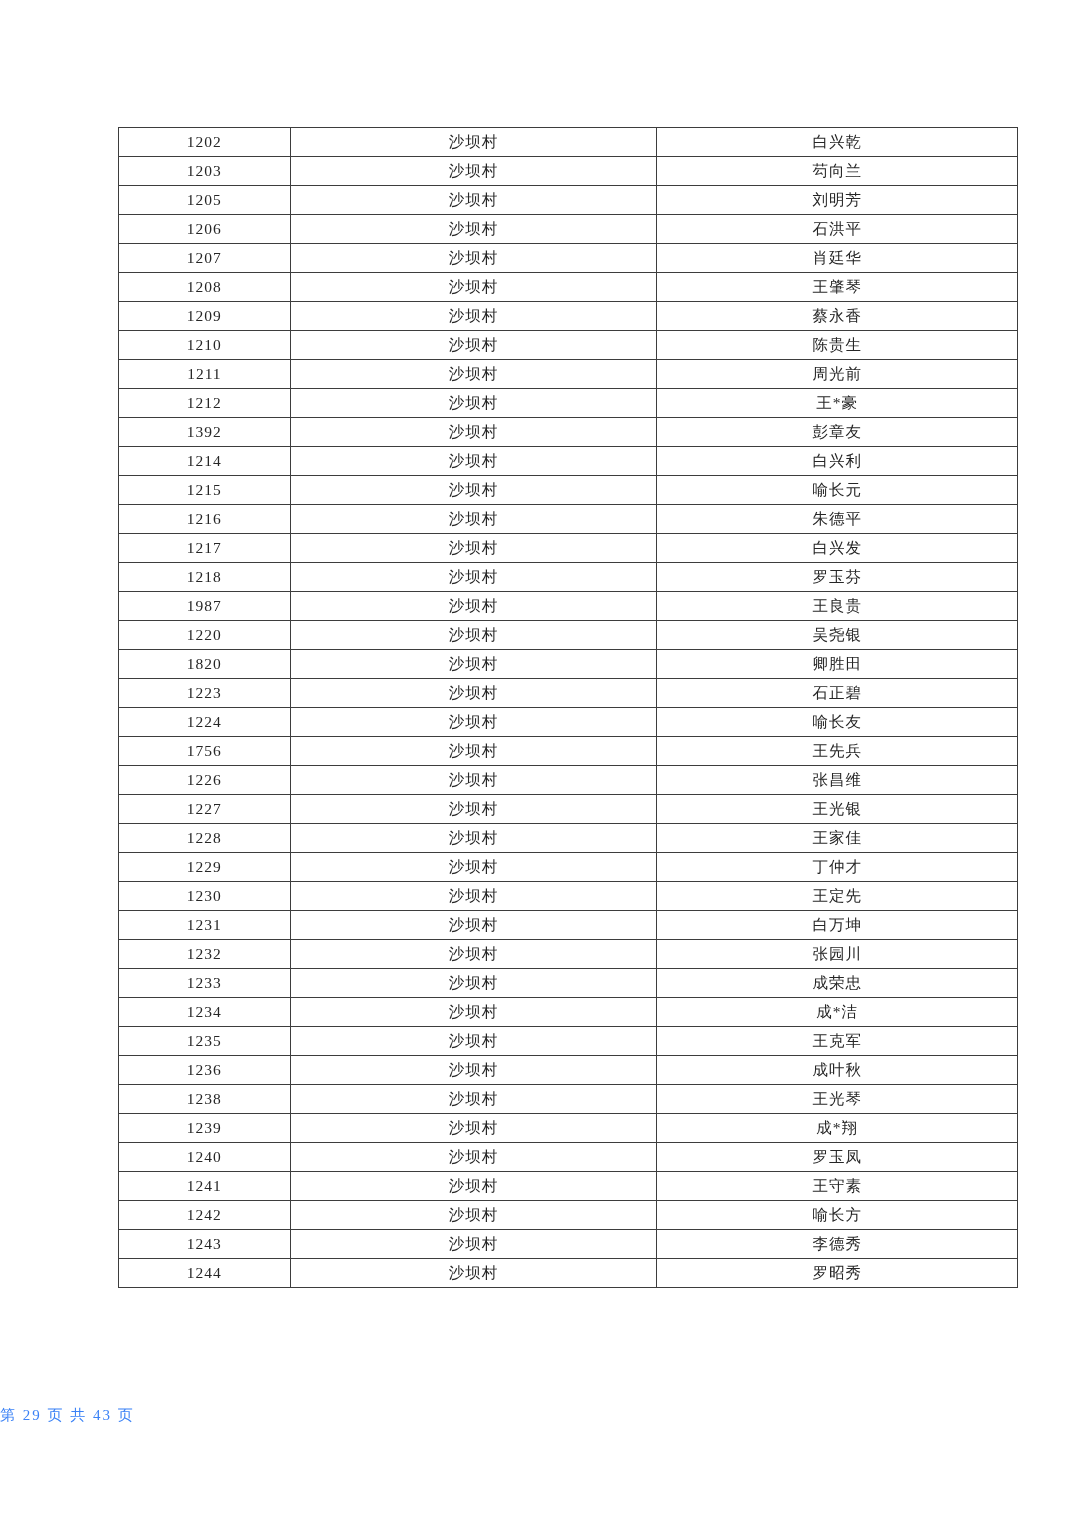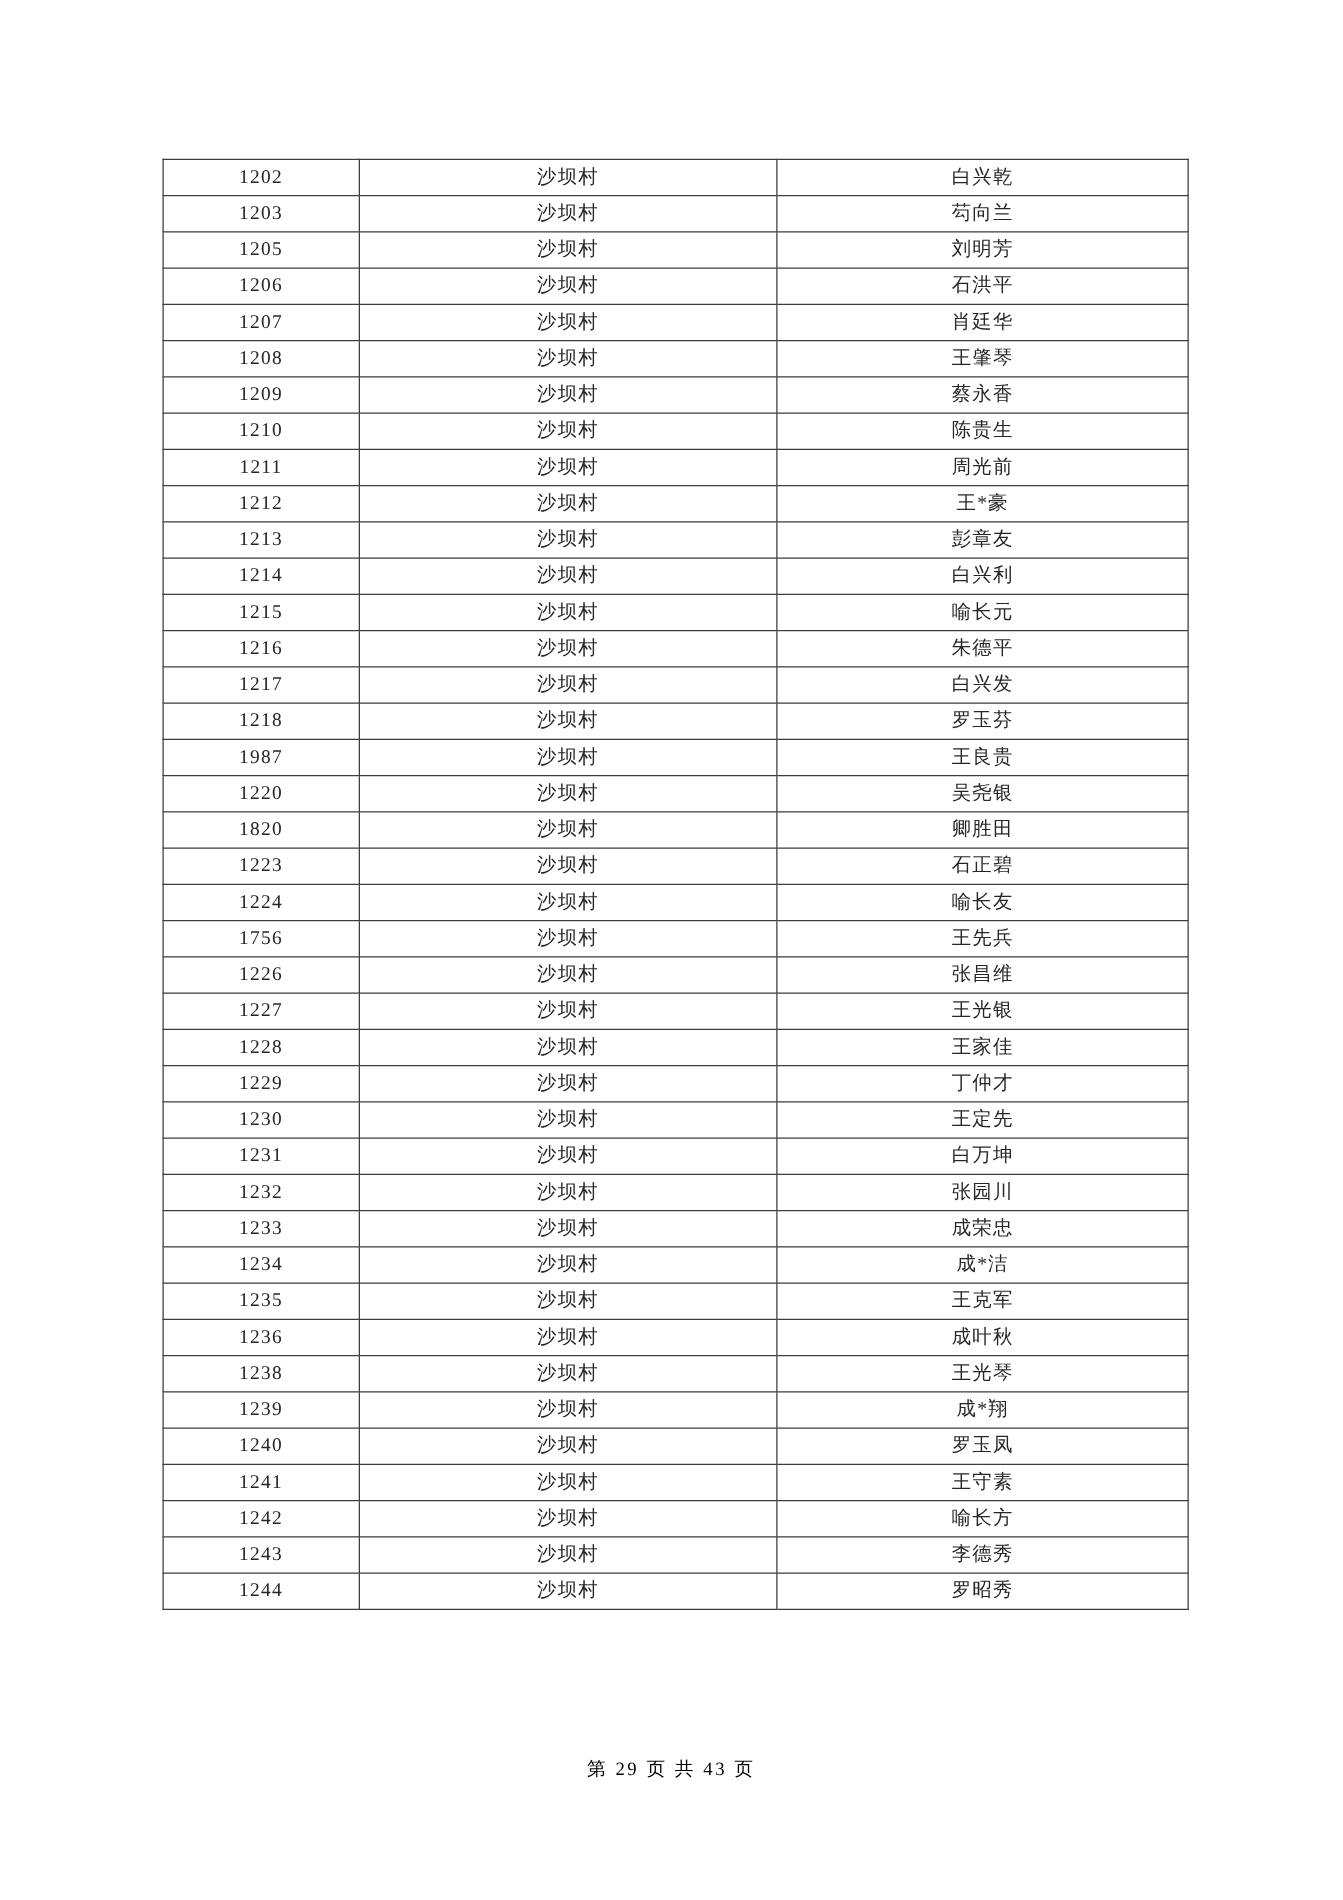--- a/index.html
+++ b/index.html
@@ -11,23 +11,23 @@
     position: relative;
     width: 1074px;
     height: 1520px;
     background: #ffffff;
     font-family: "Liberation Serif", "DejaVu Serif", serif;
     color: #262626;
     overflow: hidden;
   }
   .roster-table {
     position: absolute;
-    left: 130px;
+    left: 118px;
     top: 127px;
-    width: 821px;
+    width: 900px;
     border-collapse: collapse;
     table-layout: fixed;
     border-radius: 10px;
   }
   .roster-table td {
     border: 1px solid #3d3d3d;
     height: 28px;
     text-align: center;
     vertical-align: middle;
     font-size: 15.5px;
@@ -38,23 +38,22 @@
     overflow: hidden;
   }
   .col-no      { width: 19.1%; }
   .col-village { width: 40.8%; }
   .col-name    { width: 40.1%; }
   .page-footer {
     position: absolute;
     left: 0;
     top: 1406px;
     width: 100%;
-    text-align: center;
     font-size: 15px;
-    color: #000000;
+    color: #3b82f6;
     letter-spacing: 2px;
     font-family: "Liberation Serif", "DejaVu Sans", serif;
   }
 </style>
 </head>
 <body>
 
 <div class="page">
 
   <table class="roster-table">
@@ -108,21 +107,21 @@
           <td>1211</td>
           <td>沙坝村</td>
           <td>周光前</td>
         </tr>
         <tr>
           <td>1212</td>
           <td>沙坝村</td>
           <td>王*豪</td>
         </tr>
         <tr>
-          <td>1213</td>
+          <td>1392</td>
           <td>沙坝村</td>
           <td>彭章友</td>
         </tr>
         <tr>
           <td>1214</td>
           <td>沙坝村</td>
           <td>白兴利</td>
         </tr>
         <tr>
           <td>1215</td>

